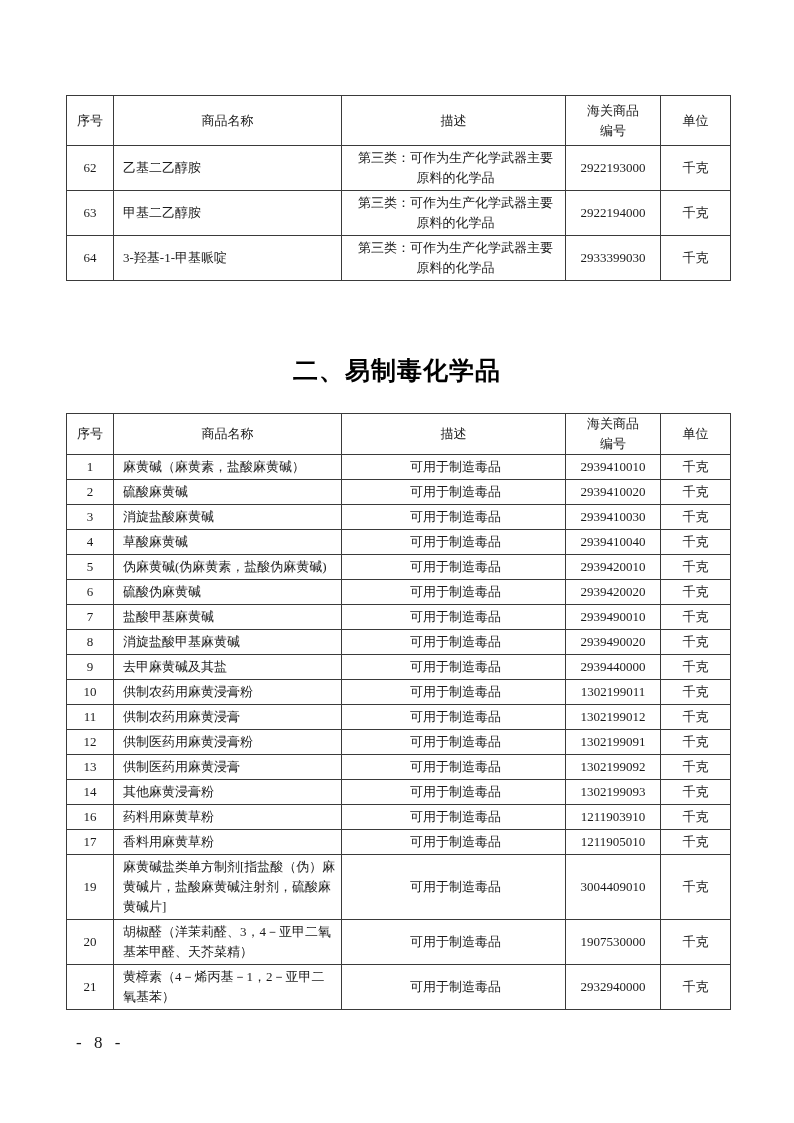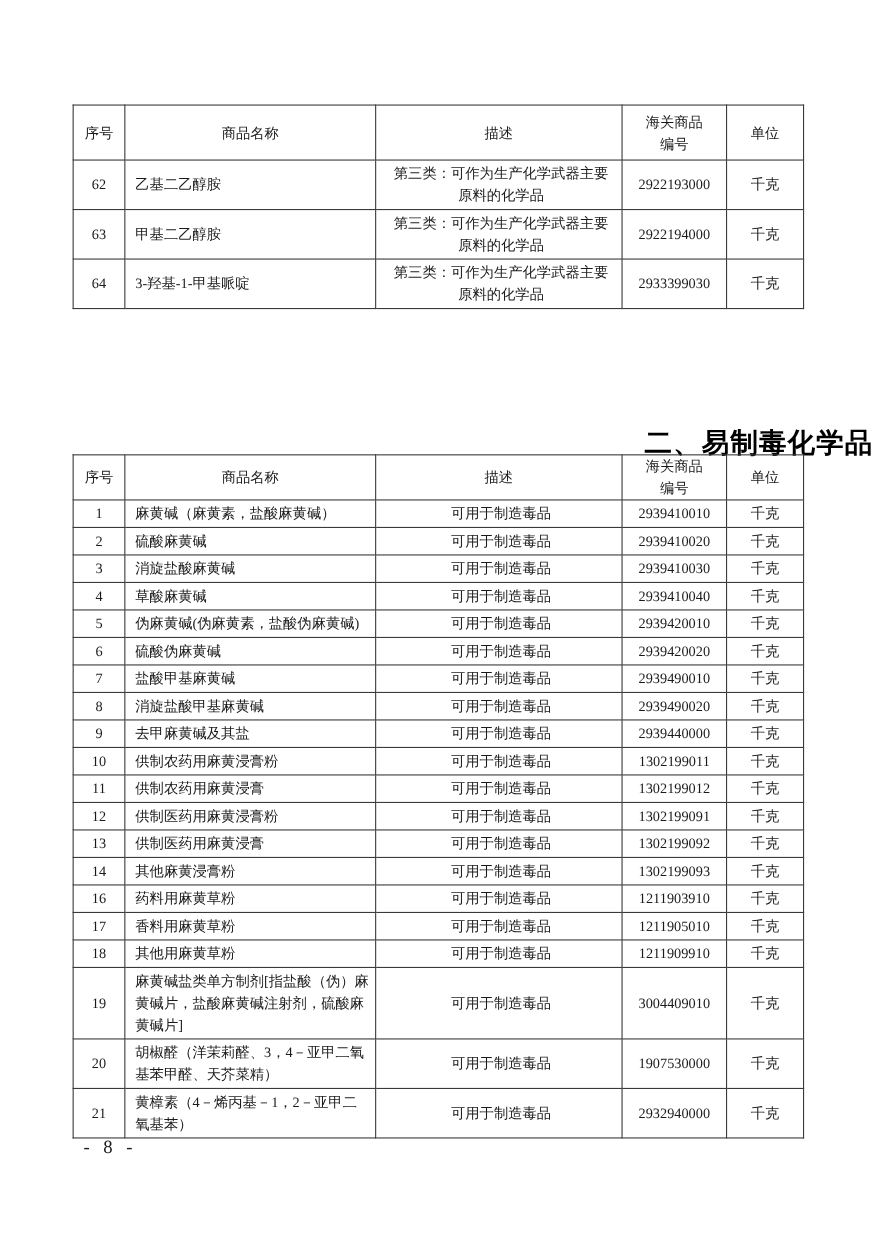--- a/index.html
+++ b/index.html
@@ -26,22 +26,22 @@
   td.nw { white-space: nowrap; overflow: hidden; }
 
   #table1 { top: 95px; }
   #table1 tr.hdr { height: 50px; }
   #table1 tr.data { height: 45px; }
 
   #table2 { top: 413px; }
   #table2 tr.hdr { height: 39px; }
   #table2 tr.data { height: 23px; }
 
-  .section-heading { position: absolute; top: 386px; left: 0; width: 794px;
-      text-align: right; font-family: Liberation Serif, serif;
+  .section-heading { position: absolute; top: 354px; left: 0; width: 794px;
+      text-align: center; font-family: Liberation Serif, serif;
       font-weight: bold; font-size: 25px; letter-spacing: 1px; color: #000; }
 
   .page-footer { position: absolute; top: 1033px; left: 76px; font-size: 17px;
       letter-spacing: 4px; color: #1a1a1a; }
 </style>
 </head>
 <body>
 
 <table id="table1" class="doc-table">
   <colgroup>
@@ -212,27 +212,20 @@
       <td class="c-unit">千克</td>
     </tr>
     <tr class="data">
       <td class="c-no">17</td>
       <td class="c-name nw">香料用麻黄草粉</td>
       <td class="c-desc">可用于制造毒品</td>
       <td class="c-code">1211905010</td>
       <td class="c-unit">千克</td>
     </tr>
     <tr class="data">
-      <td class="c-no">18</td>
-      <td class="c-name nw">其他用麻黄草粉</td>
-      <td class="c-desc">可用于制造毒品</td>
-      <td class="c-code">1211909910</td>
-      <td class="c-unit">千克</td>
-    </tr>
-    <tr class="data">
       <td class="c-no">19</td>
       <td class="c-name">麻黄碱盐类单方制剂[指盐酸（伪）麻黄碱片，盐酸麻黄碱注射剂，硫酸麻黄碱片]</td>
       <td class="c-desc">可用于制造毒品</td>
       <td class="c-code">3004409010</td>
       <td class="c-unit">千克</td>
     </tr>
     <tr class="data">
       <td class="c-no">20</td>
       <td class="c-name">胡椒醛（洋茉莉醛、3，4－亚甲二氧基苯甲醛、天芥菜精）</td>
       <td class="c-desc">可用于制造毒品</td>

